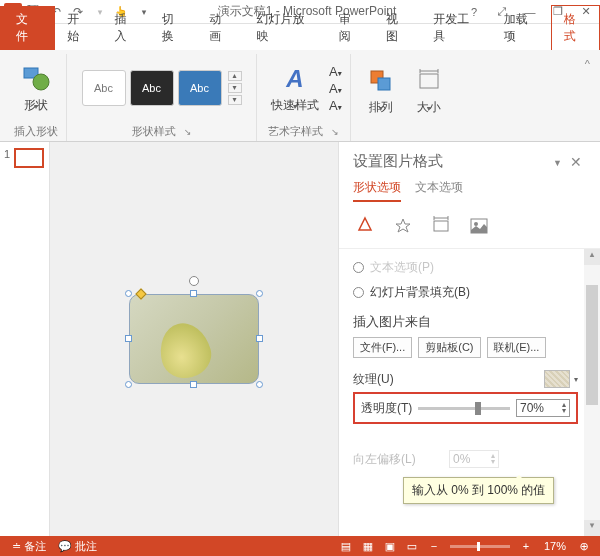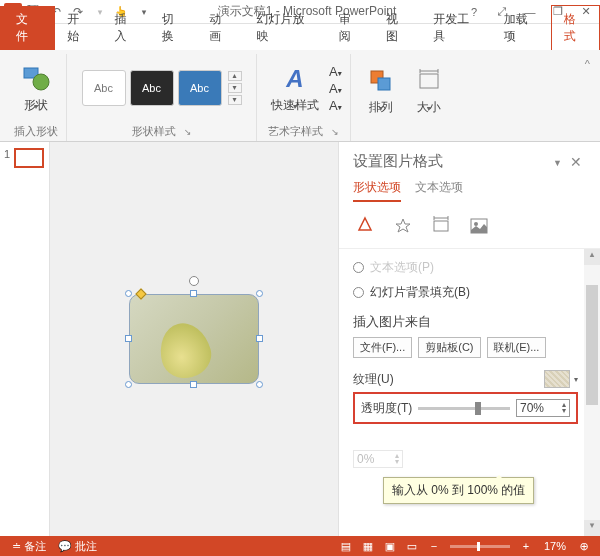--- a/index.html
+++ b/index.html
@@ -319,25 +319,26 @@
           <div class="slider-track">
             <div class="slider-thumb"></div>
           </div>
           <div class="num-input">
             <span>70%</span>
             <span class="spin">▴<br>▾</span>
           </div>
         </div>
       </div>
 
-      <div class="tooltip" style="left:44px; top:228px;">
+      <div class="tooltip" style="left:64px; top:228px;">
         <span>输入从 0% 到 100% 的值</span>
       </div>
 
       <div class="offset-row" style="margin-top:22px; opacity:.35;">
+        <span class="field-label" style="min-width:90px;">向左偏移(L)</span>
         <div class="offset-input">
           <span>0%</span>
           <span class="spin">▴<br>▾</span>
         </div>
       </div>
     </div>
   </div>
 </div>
 
 <div class="statusbar">

